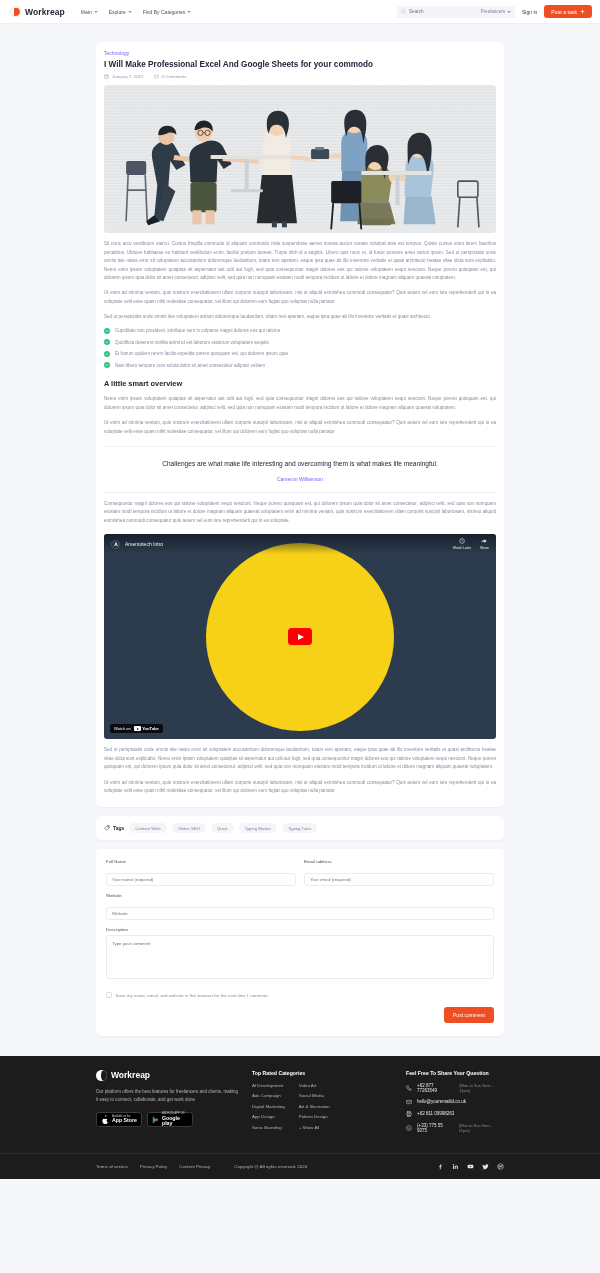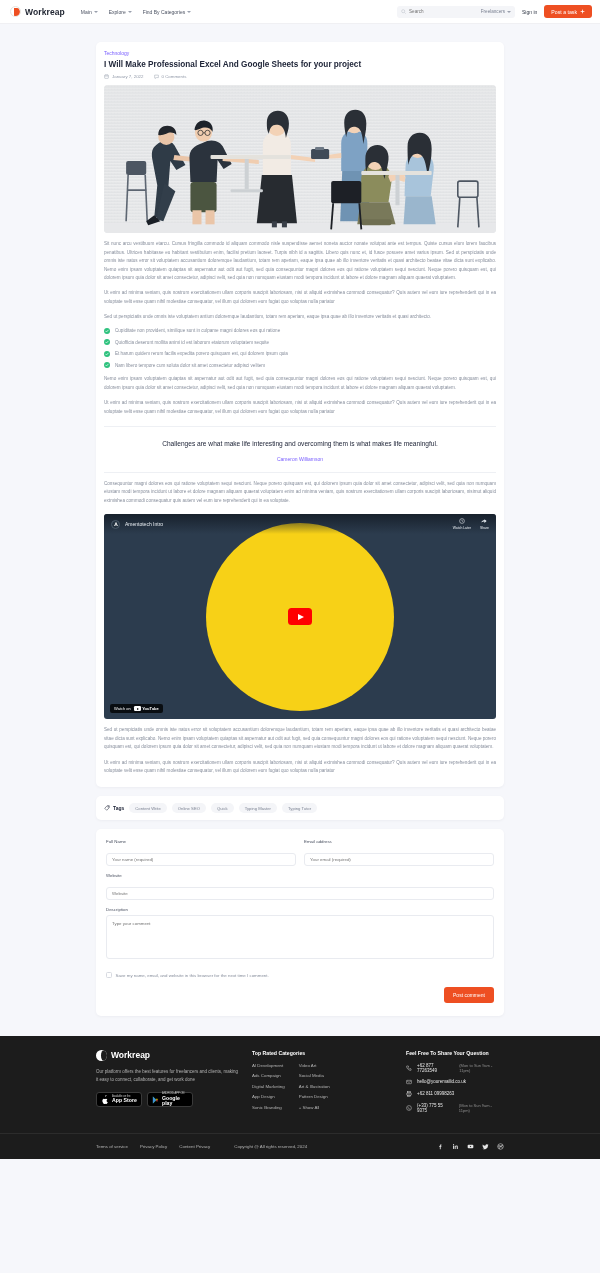--- a/index.html
+++ b/index.html
@@ -289,21 +289,21 @@
       </svg>
     </button>
   </div>
 </header>
 
 <main class="page">
   <div class="container">
 
     <article class="card">
       <div class="cat-label">Technology</div>
-      <h1 class="post-title">I Will Make Professional Excel And Google Sheets for your project</h1>
+      <h1 class="post-title">I Will Make Professional Excel And Google Sheets for your commodo</h1>
       <div class="post-meta">
         <div class="meta-item">
           <svg class="meta-ico" viewBox="0 0 16 16" fill="none" stroke="#9199a8" stroke-width="1.4">
             <rect x="2" y="3" width="12" height="11" rx="1.5"></rect>
               <line x1="2" y1="6.5" x2="14" y2="6.5"></line>
             <line x1="5.5" y1="1.5" x2="5.5" y2="4"></line>
               <line x1="10.5" y1="1.5" x2="10.5" y2="4"></line>
           </svg>
           <span>January 7, 2022</span>
         </div>
@@ -451,20 +451,21 @@
         </div>
         <div class="check-row">
           <svg class="check-ico" viewBox="0 0 16 16">
             <circle cx="8" cy="8" r="8" fill="#2ec27e"></circle>
               <path d="M4.5 8.3l2.2 2.2 4.6-4.8" stroke="#fff" stroke-width="1.8" fill="none" stroke-linecap="round" stroke-linejoin="round"></path>
           </svg>
           <span class="check-txt">Nam libero tempore cum soluta dolor sit amet consectetur adipisci velitem</span>
         </div>
       </div>
 
+      <h2 class="section-h">A little smart overview</h2>
       <p class="para">Nemo enim ipsam voluptatem quiaptas sit aspernatur aut odit aut fugit, sed quia consequuntur magni dolores eos qui ratione voluptatem sequi nesciunt. Neque porero quisquam est, qui dolorem ipsum quia dolor sit amet consectetur, adipisci velit, sed quia non numquam eiustam modi tempora incidunt ut labore et dolore magnam aliquam quaerat voluptatem.</p>
       <p class="para">Ut enim ad minima veniam, quis nostrum exercitationem ullam corporis suscipit laboriosam, nisi ut aliquid extmishea commodi consequatur? Quis autem vel eum iure reprehenderit qui in ea voluptate velit esse quam nihil molestiae consequatur, vel illum qui dolorem eum fugiat quo voluptas nulla pariatur</p>
 
       <blockquote class="quote">
         <div class="quote-text">Challenges are what make life interesting and overcoming them is what makes life meaningful.</div>
         <div class="quote-author">Cameron Williamson</div>
       </blockquote>
 
       <p class="para">Consequuntur magni dolores eos qui ratione voluptatem sequi nesciunt. Neque porero quisquam est, qui dolorem ipsum quia dolor sit amet consectetur, adipisci velit, sed quia non numquam eiustam modi tempora incidunt ut labore et dolore magnam aliquam quaerat voluptatem enim ad minima veniam, quis nostrum exercitationem ullam corporis suscipit laboriosam, nisimut aliquid extmishea commodi consequatur quis autem vel eum iure reprehenderit qui in ea voluptate.</p>
 

